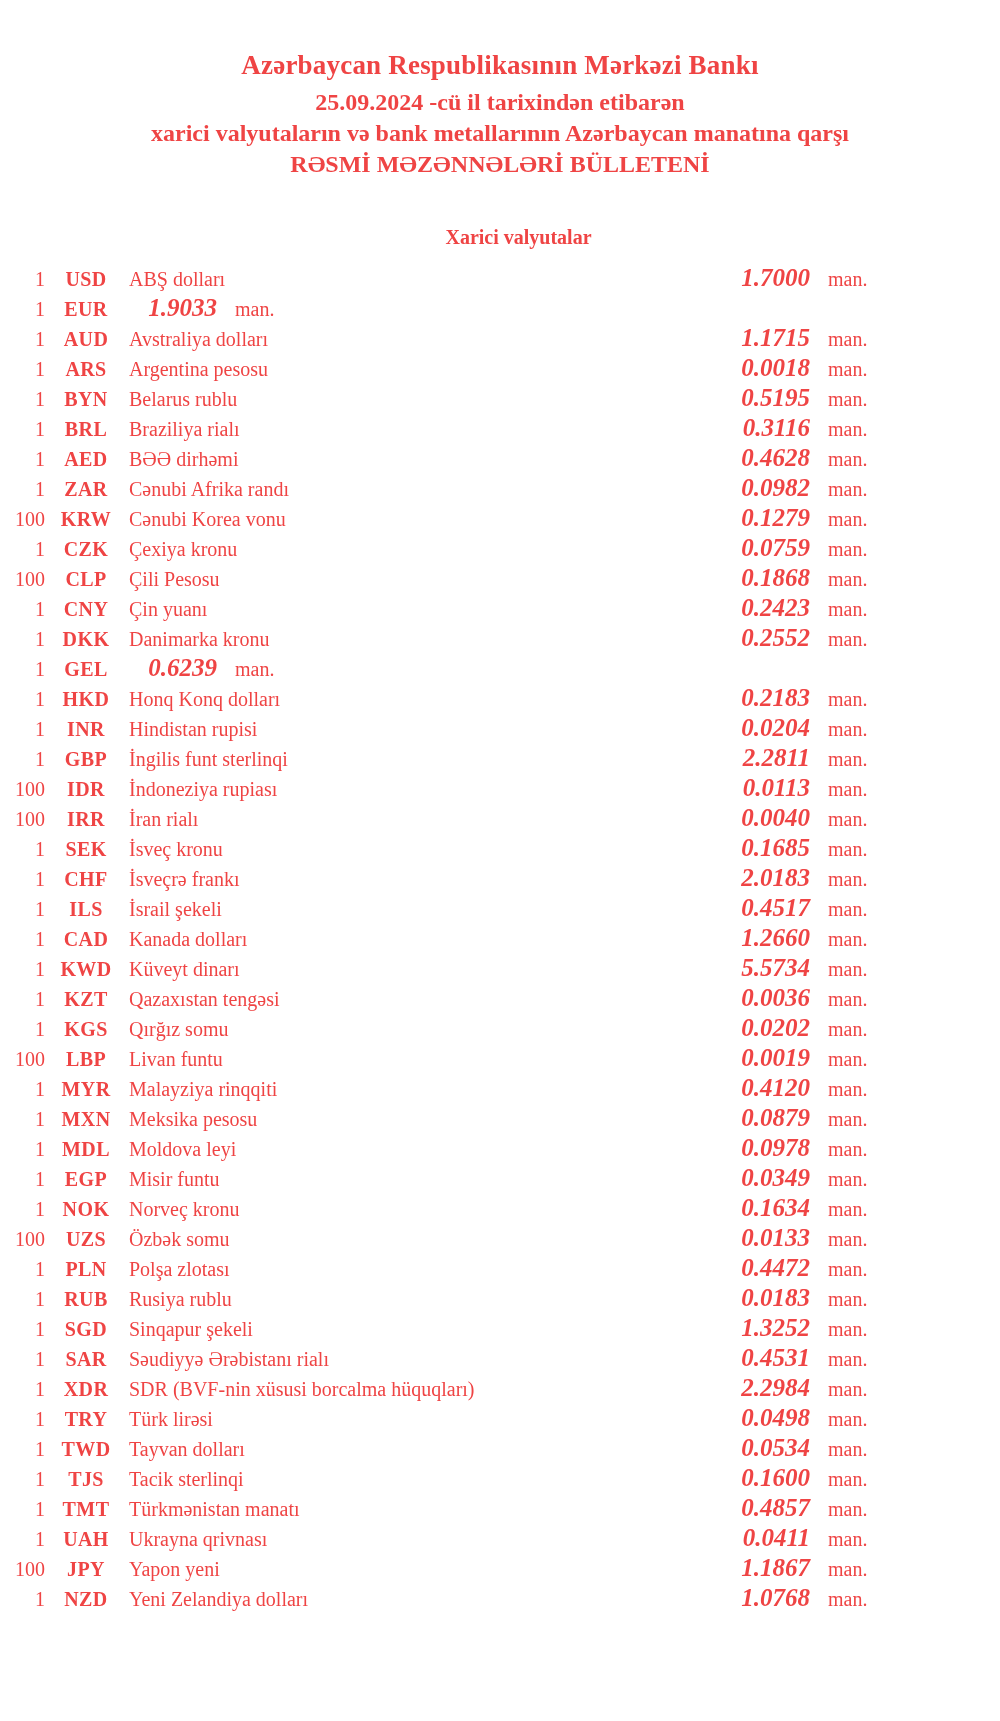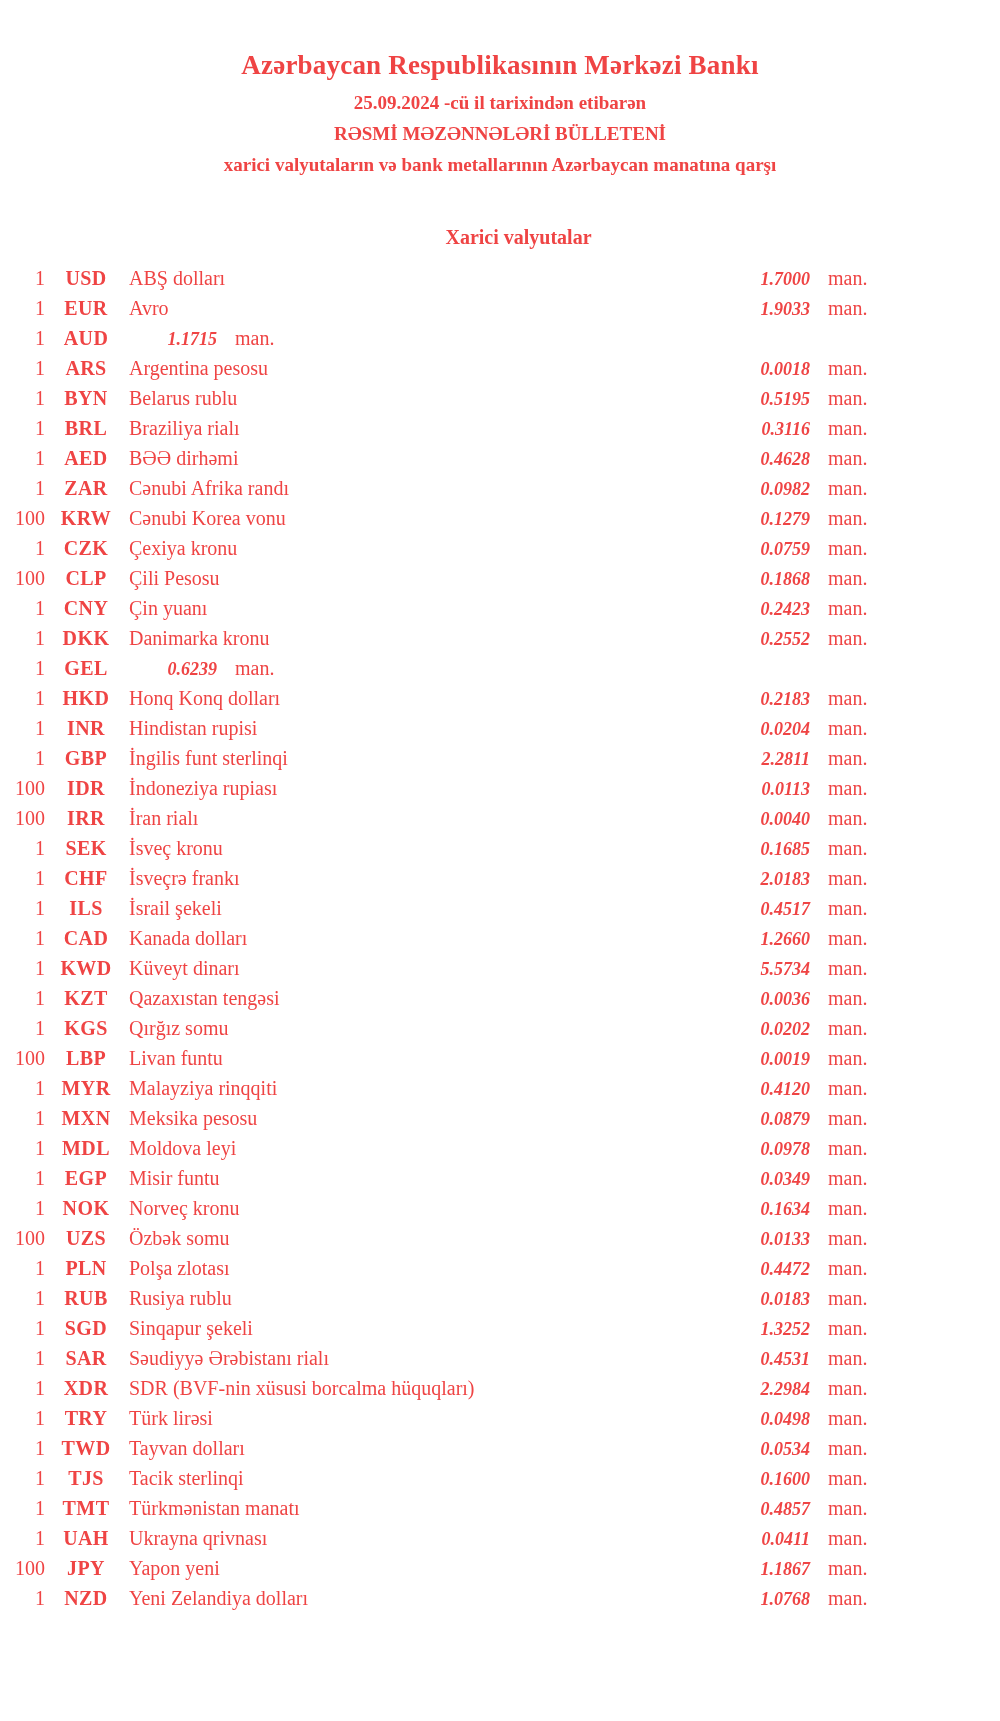--- a/index.html
+++ b/index.html
@@ -23,21 +23,21 @@
     text-align: center;
     font-size: 27px;
     font-weight: bold;
     letter-spacing: 0.2px;
   }
   .subtitles {
     margin-top: 6px;
   }
   .subtitle {
     text-align: center;
-    font-size: 19px;
+    font-size: 24px;
     font-weight: bold;
     line-height: 31px;
   }
   .section-title {
     margin-top: 46px;
     text-align: center;
     font-size: 20px;
     font-weight: bold;
     padding-left: 37px;
   }
@@ -69,62 +69,62 @@
     padding-left: 2px;
     white-space: nowrap;
     overflow: hidden;
   }
   .rate {
     flex: none;
     width: 90px;
     text-align: right;
     font-weight: bold;
     font-style: italic;
-    font-size: 18px;
+    font-size: 25px;
   }
   .unit {
     flex: none;
     width: 190px;
     padding-left: 18px;
     box-sizing: border-box;
   }
 </style>
 </head>
 <body>
 
 <div class="page">
   <h1 class="title">Azərbaycan Respublikasının Mərkəzi Bankı</h1>
   <div class="subtitles">
     <div class="subtitle">25.09.2024 -cü il tarixindən etibarən</div>
+    <div class="subtitle">xarici valyutaların və bank metallarının Azərbaycan manatına qarşı</div>
     <div class="subtitle">RƏSMİ MƏZƏNNƏLƏRİ BÜLLETENİ</div>
-    <div class="subtitle">xarici valyutaların və bank metallarının Azərbaycan manatına qarşı</div>
   </div>
 
   <div class="section-title">Xarici valyutalar</div>
 
   <div class="table" id="currency-table">
   <div class="row">
     <span class="col qty">1</span>
     <span class="col code">USD</span>
     <span class="col name">ABŞ dolları</span>
     <span class="col rate">1.7000</span>
     <span class="col unit">man.</span>
   </div>
 
   <div class="row">
     <span class="col qty">1</span>
     <span class="col code">EUR</span>
-    <span class="col name">Avro</span>
     <span class="col rate">1.9033</span>
     <span class="col unit">man.</span>
   </div>
 
   <div class="row">
     <span class="col qty">1</span>
     <span class="col code">AUD</span>
+    <span class="col name">Avstraliya dolları</span>
     <span class="col rate">1.1715</span>
     <span class="col unit">man.</span>
   </div>
 
   <div class="row">
     <span class="col qty">1</span>
     <span class="col code">ARS</span>
     <span class="col name">Argentina pesosu</span>
     <span class="col rate">0.0018</span>
     <span class="col unit">man.</span>

